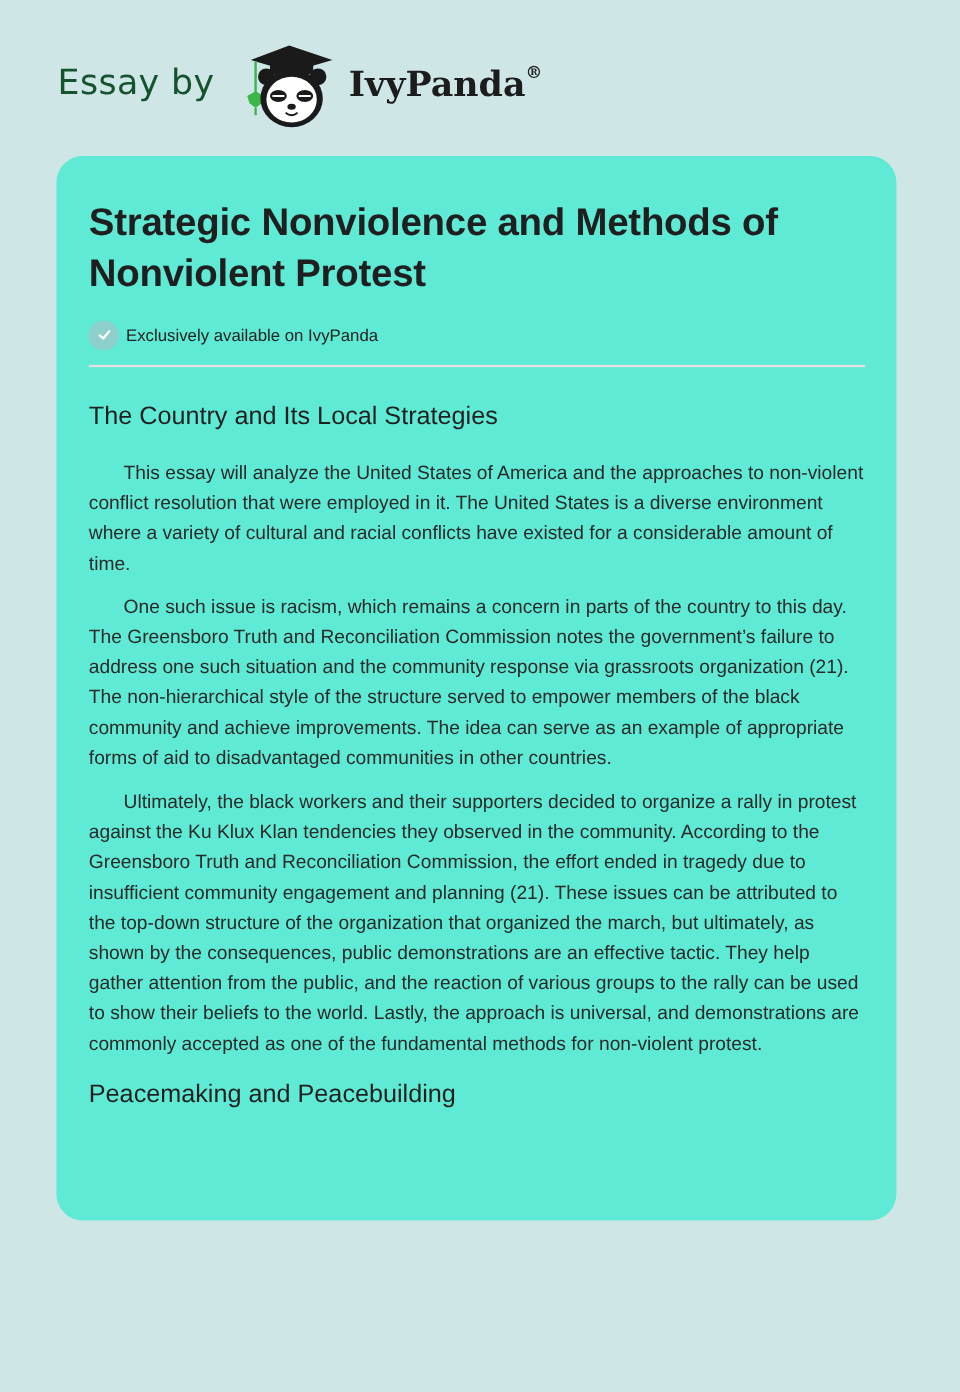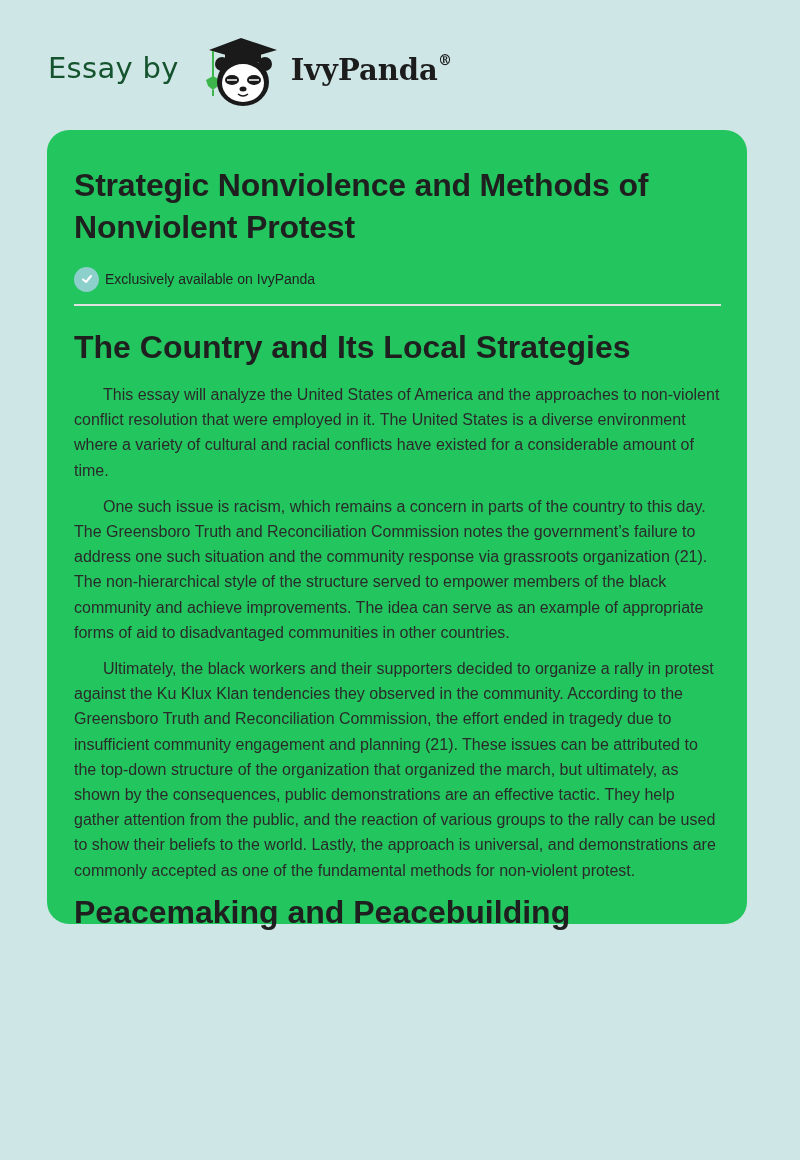--- a/index.html
+++ b/index.html
@@ -34,22 +34,22 @@
       font-size: 29px;
       color: #1c1c1c;
       margin-top: -4px;
     }
     .brand-name sup { font-size: 14px; position: relative; top: -4px; }
     .card {
       position: absolute;
       left: 47px;
       top: 130px;
       width: 700px;
-      height: 794px;
-      background: #22c55e;
+      height: 887px;
+      background: #5eead4;
       border-radius: 22px;
     }
     .card-inner { padding: 34px 26px 0 27px; }
     h1 {
       margin: 0;
       font-size: 32px;
       line-height: 42px;
       font-weight: bold;
       color: #1f1f1f;
       letter-spacing: -0.2px;
@@ -63,23 +63,23 @@
     .check-circle {
       width: 25px; height: 25px; border-radius: 50%;
       background: #8ccfcb;
       display: flex; align-items: center; justify-content: center;
       margin-right: 6px;
     }
     .exclusive-text { font-size: 14px; font-weight: normal; color: #222; }
     .divider { height: 2px; background: #e0e0e0; margin-top: 11px; }
     h2 {
       margin: 22px 0 0 0;
-      font-size: 32px;
+      font-size: 21px;
       line-height: 38px;
-      font-weight: bold;
+      font-weight: normal;
       color: #1f1f1f;
     }
     p {
       margin: 0;
       font-size: 16px;
       line-height: 25.2px;
       color: #2a2a2a;
       text-indent: 29px;
     }
     .sec1-p1 { margin-top: 16px; }

